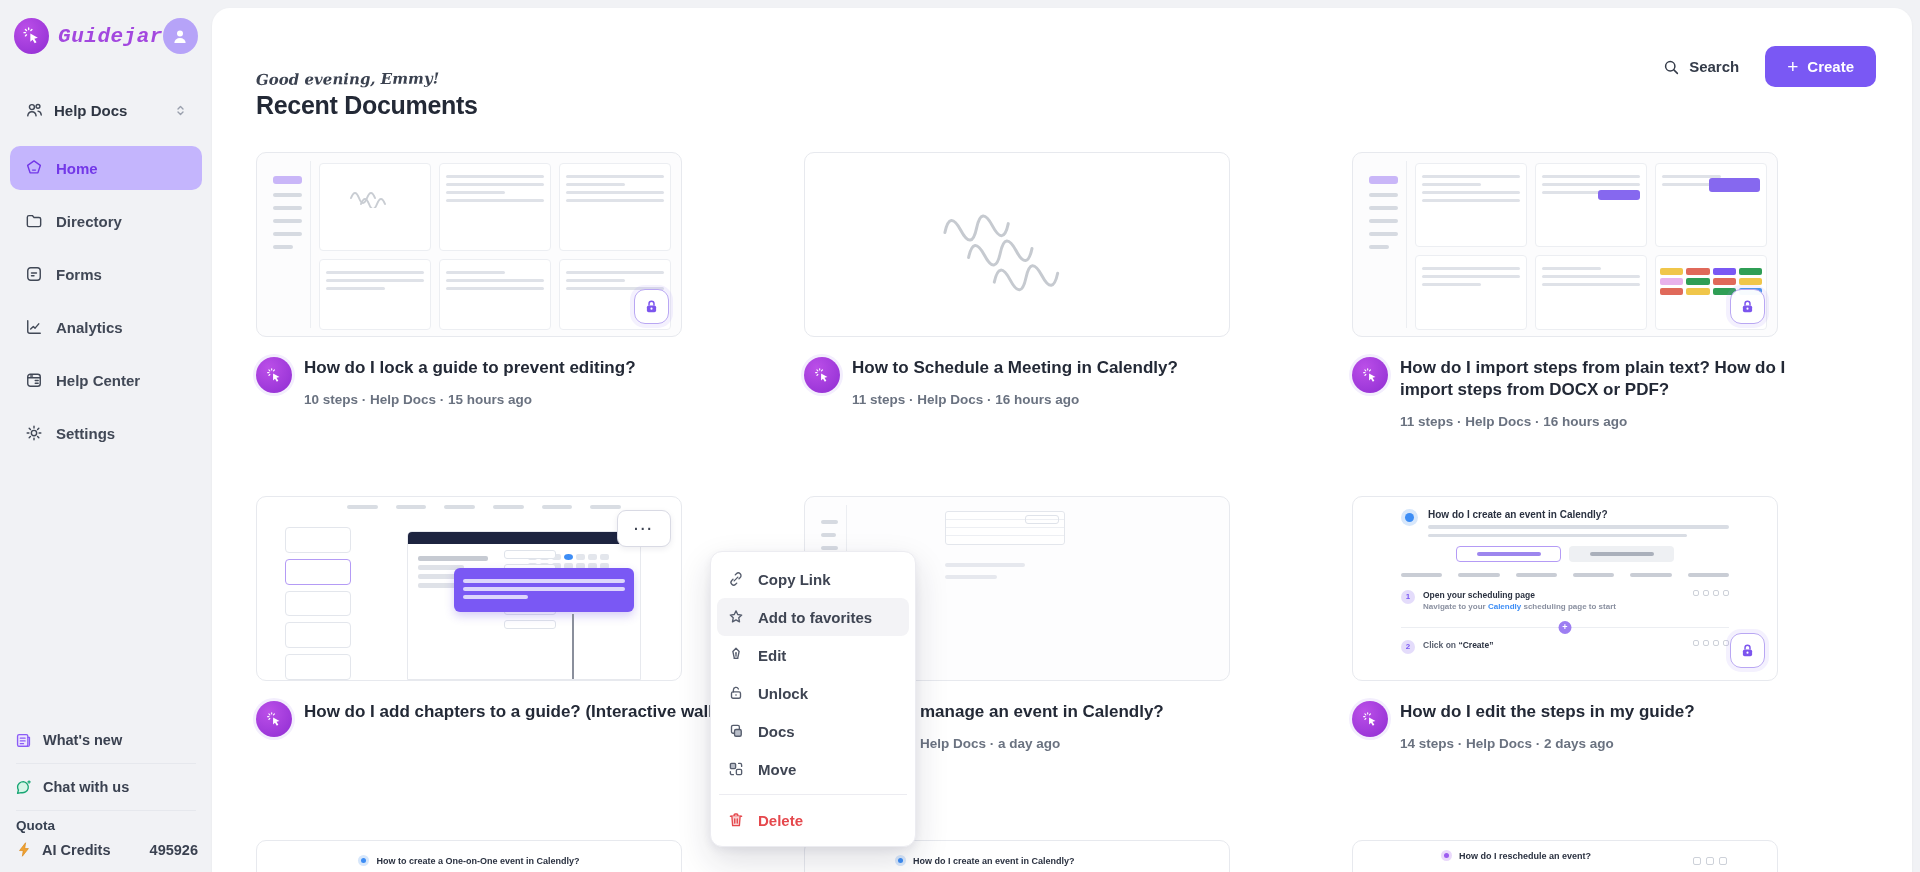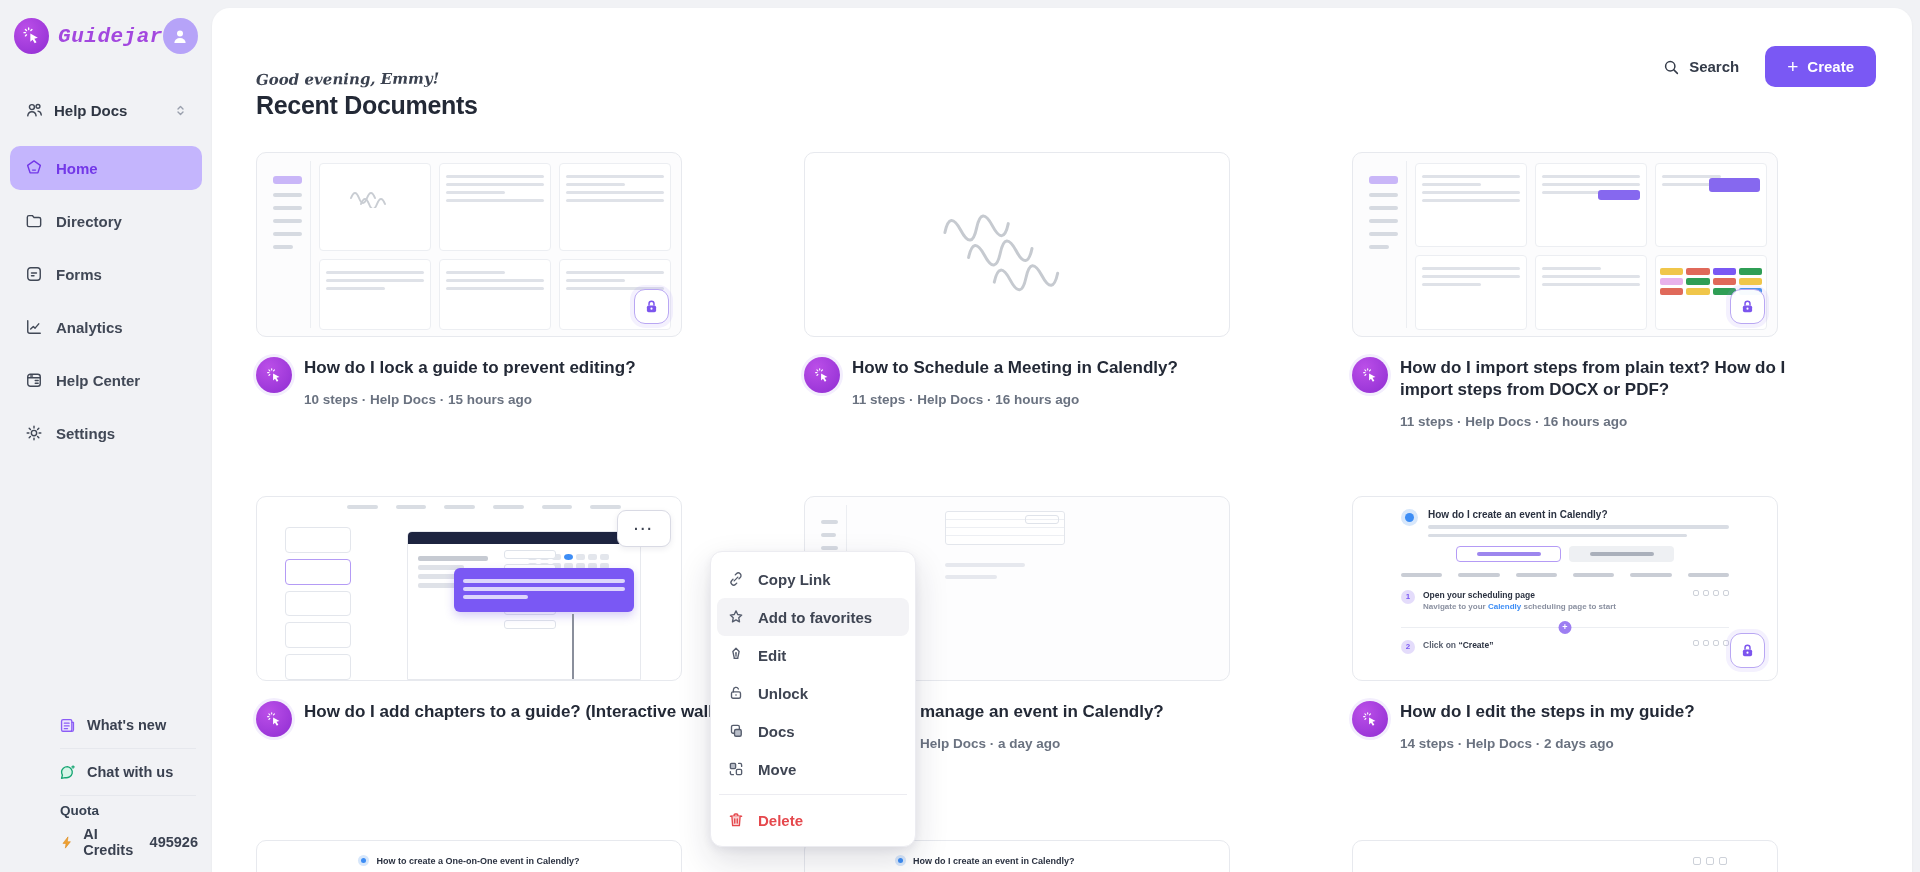--- a/index.html
+++ b/index.html
@@ -27,21 +27,21 @@
     padding:6px 10px; border-radius:8px; cursor:pointer; }
   .workspace-label { font-size:15px; font-weight:700; color:#2f3643; flex:1; }
 
   .nav { margin-top:20px; display:flex; flex-direction:column; gap:9px; padding:0 10px; }
   .nav-item { display:flex; align-items:center; gap:12px; height:44px; padding:0 14px;
     border-radius:10px; font-size:15px; font-weight:600; color:#414856; cursor:pointer; }
   .nav-item.active { background:#c4b5fd; color:#7338e8; }
   .nav-item .st { stroke:#414856; }
   .nav-item.active .st { stroke:#7338e8; }
 
-  .side-foot { position:absolute; left:0; right:0; bottom:14px; padding:0 14px;margin-left:44px; }
+  .side-foot { position:absolute; left:0; right:0; bottom:14px; padding:0 14px; }
   .foot-row { display:flex; align-items:center; gap:10px; height:32px; font-size:14.5px;
     font-weight:600; color:#3a4150; cursor:pointer; }
   .foot-div { height:1px; background:#e6e8ed; margin:7px 2px; }
   .quota-label { font-size:13.5px; font-weight:800; color:#374151; margin:6px 0 8px 2px; }
   .credits-row { display:flex; align-items:center; gap:9px; font-size:14.5px;
     font-weight:600; color:#3a4150; padding-left:2px; }
   .credits-val { margin-left:auto; font-weight:700; }
 
   
   .panel { position:absolute; left:212px; top:8px; width:1700px; height:900px;
@@ -720,20 +720,24 @@
     <div class="card">
       <div class="thumb" style="background:#fff">
         <div class="sliver-head left">
           <div class="sliver-dot"></div>
           <div class="sliver-title">How do I create an event in Calendly?</div>
         </div>
       </div>
     </div>
     <div class="card">
       <div class="thumb" style="background:#fff">
+        <div class="sliver-head left" style="padding-top:9px; padding-left:88px">
+          <div class="sliver-dot pu"></div>
+          <div class="sliver-title">How do I reschedule an event?</div>
+        </div>
         <div class="sliver-meta">
             <i></i>
             <i></i>
             <i></i>
           </div>
 
       </div>
     </div>
   </div>
 </main>

